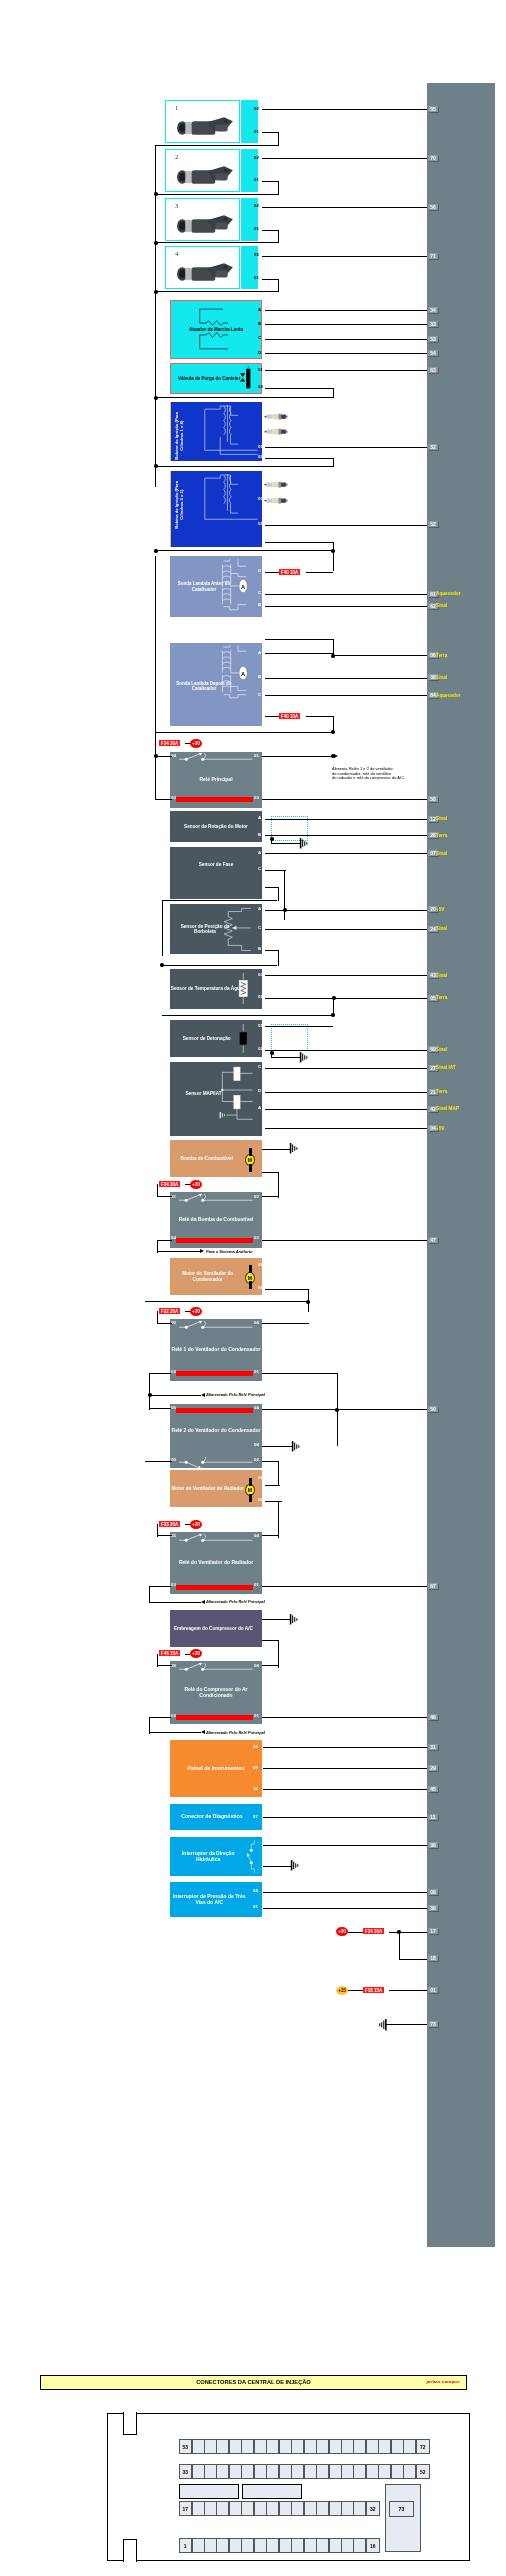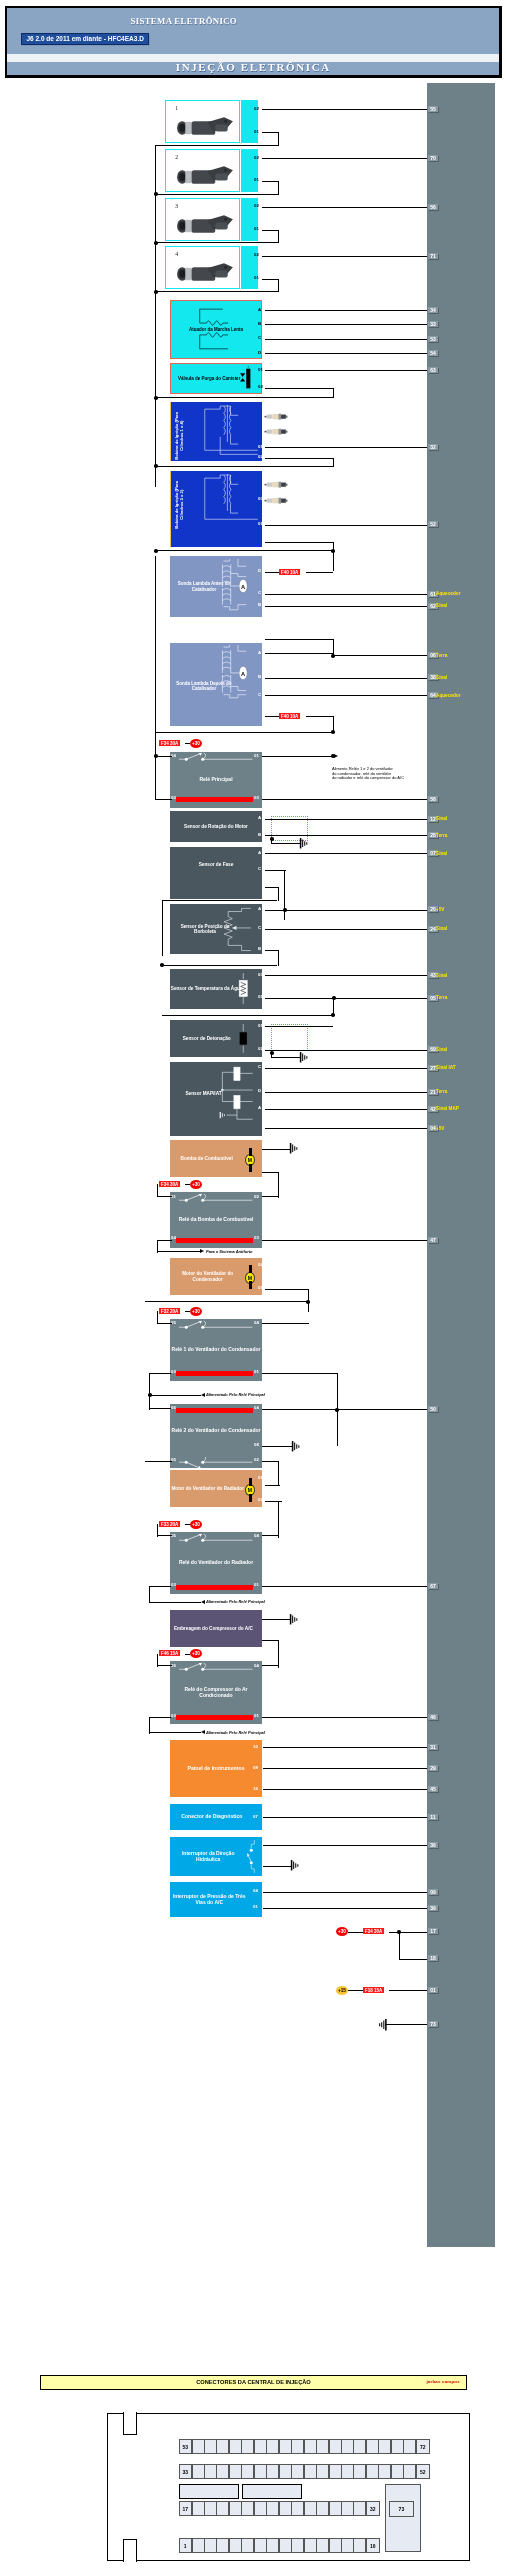--- a/index.html
+++ b/index.html
@@ -82,28 +82,20 @@
   .dashbox{position:absolute;border:1px dotted #15c0f0;box-sizing:border-box;}
   .arrow{position:absolute;width:0;height:0;border-left:4.2px solid #000;border-top:2.6px solid transparent;border-bottom:2.6px solid transparent;}
   .arrowL{position:absolute;width:0;height:0;border-right:4.2px solid #000;border-top:2.6px solid transparent;border-bottom:2.6px solid transparent;}
   .sparkplug{position:absolute;width:24px;height:7.3px;}
 </style>
 </head>
 <body>
 
 <div id="page">
 
-  <div class="hdr-outer">
-    <div class="hdr-inner">
-      <div class="hdr-title">SISTEMA ELETRÔNICO</div>
-      <div class="hdr-badge">J6 2.0 de 2011 em diante - HFC4EA3.D</div>
-      <div class="hdr-stripe"></div>
-      <div class="hdr-sub">INJEÇÃO ELETRÔNICA</div>
-    </div>
-  </div>
 
   <div class="ecu-col"></div>
 
   <div class="injbox" style="left:165px;top:100px;width:75px;height:43px;">
     <div class="injnum" style="left:9.3px;top:4.2px;">1</div>
     <svg width="62" height="26" style="position:absolute;left:9.3px;top:13.5px;" viewBox="0 0 120 50">
       <ellipse cx="14" cy="25" rx="10" ry="13" fill="#3b3f44"></ellipse>
         <ellipse cx="14" cy="25" rx="6" ry="8" fill="#1b1d1f"></ellipse>
       <rect x="20" y="13" width="12" height="24" fill="#b9bcc0"></rect>
         <rect x="32" y="12" width="46" height="26" rx="5" fill="#44484d"></rect>

